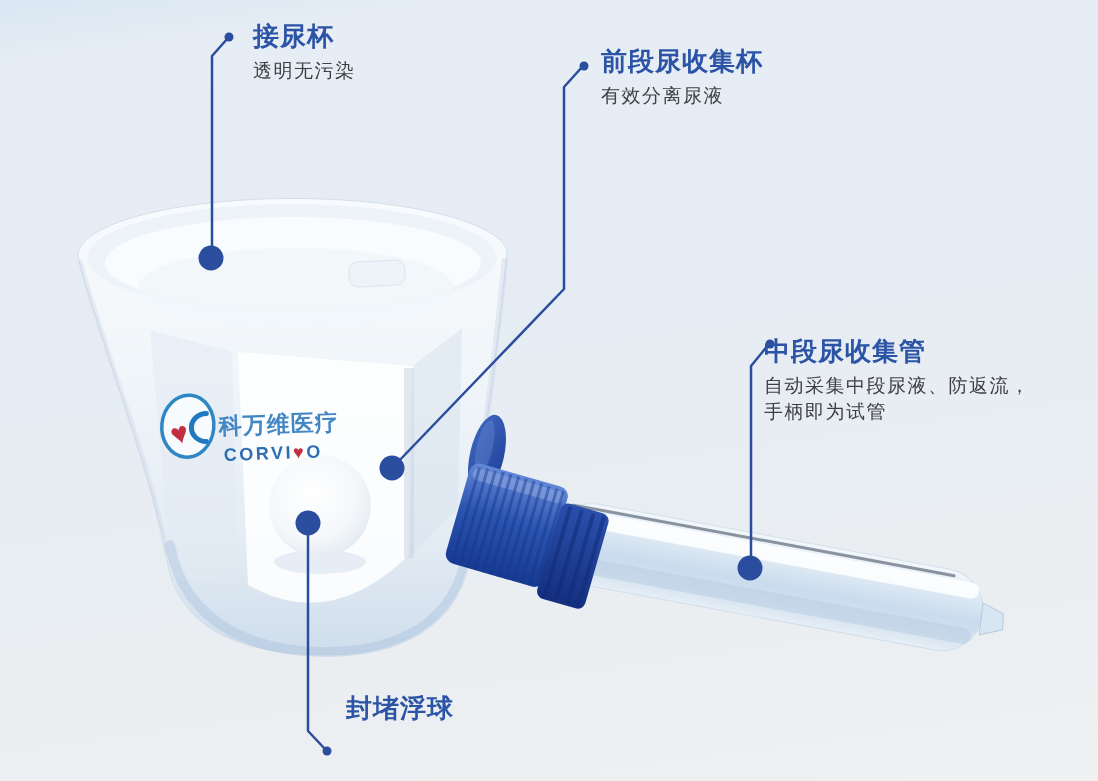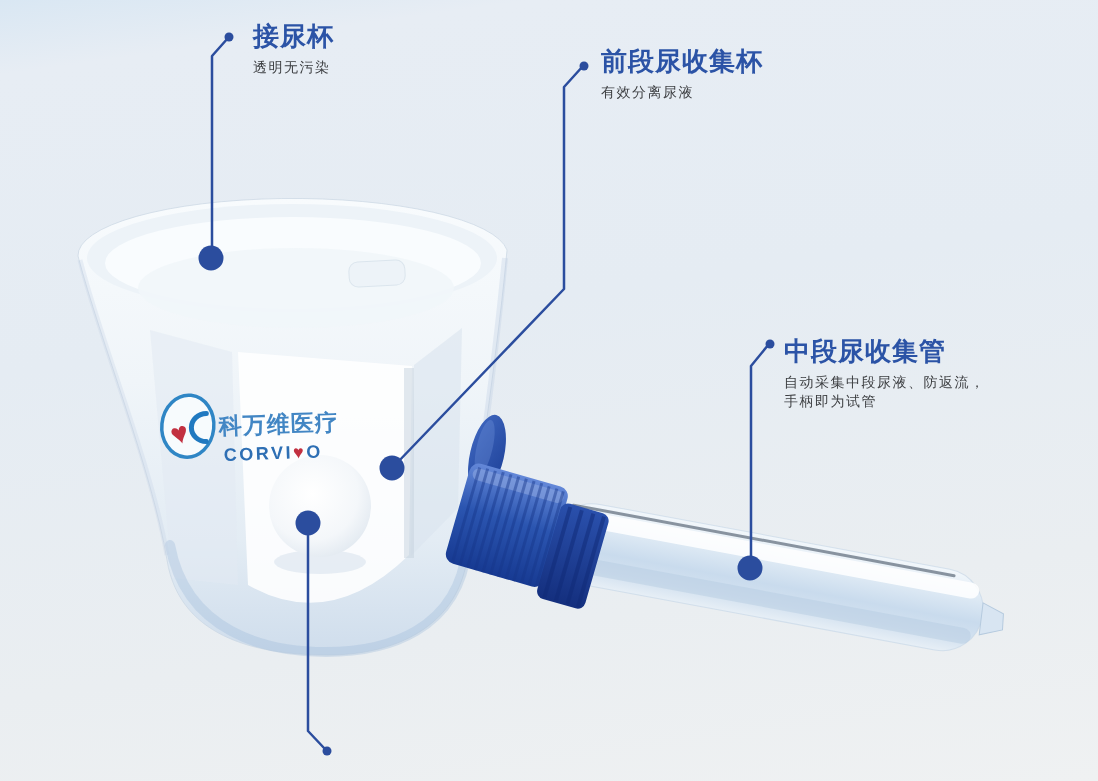--- a/index.html
+++ b/index.html
@@ -9,26 +9,26 @@
     background:linear-gradient(172deg,#d9e7f3 0%,#e7edf4 8%,#e5ecf3 40%,#eaeef1 75%,#eff1f2 100%);
   }
   .stage{position:relative;width:1098px;height:781px;}
   .illustration{position:absolute;left:0;top:0;}
   .label{position:absolute;}
   .label .title{
     font-size:26px;font-weight:700;color:#2b53a6;
     letter-spacing:1px;line-height:1.15;
   }
   .label .desc{
-    font-size:14px;color:#3d3f42;margin-top:6px;
+    font-size:19px;color:#3d3f42;margin-top:6px;
     letter-spacing:1.5px;line-height:1.35;white-space:pre-line;
   }
   #label-cup  {left:253px;top:22px;}
   #label-front{left:601px;top:47px;}
-  #label-mid  {left:784px;top:337px;max-width:300px;}
+  #label-mid  {left:764px;top:337px;max-width:300px;}
   #label-float{left:346px;top:694px;}
 </style>
 </head>
 <body>
 
 <div class="stage">
 
   <svg class="illustration" width="1098" height="781" viewBox="0 0 1098 781" xmlns="http://www.w3.org/2000/svg">
     <defs>
       <linearGradient id="cupGrad" x1="0" y1="0" x2="0" y2="1">
@@ -168,15 +168,16 @@
     <div class="desc">有效分离尿液</div>
   </div>
 
   <div class="label" id="label-mid">
     <div class="title">中段尿收集管</div>
     <div class="desc">自动采集中段尿液、防返流，
 手柄即为试管</div>
   </div>
 
   <div class="label" id="label-float">
+    <div class="title">封堵浮球</div>
   </div>
 
 </div>
 
 </body></html>

